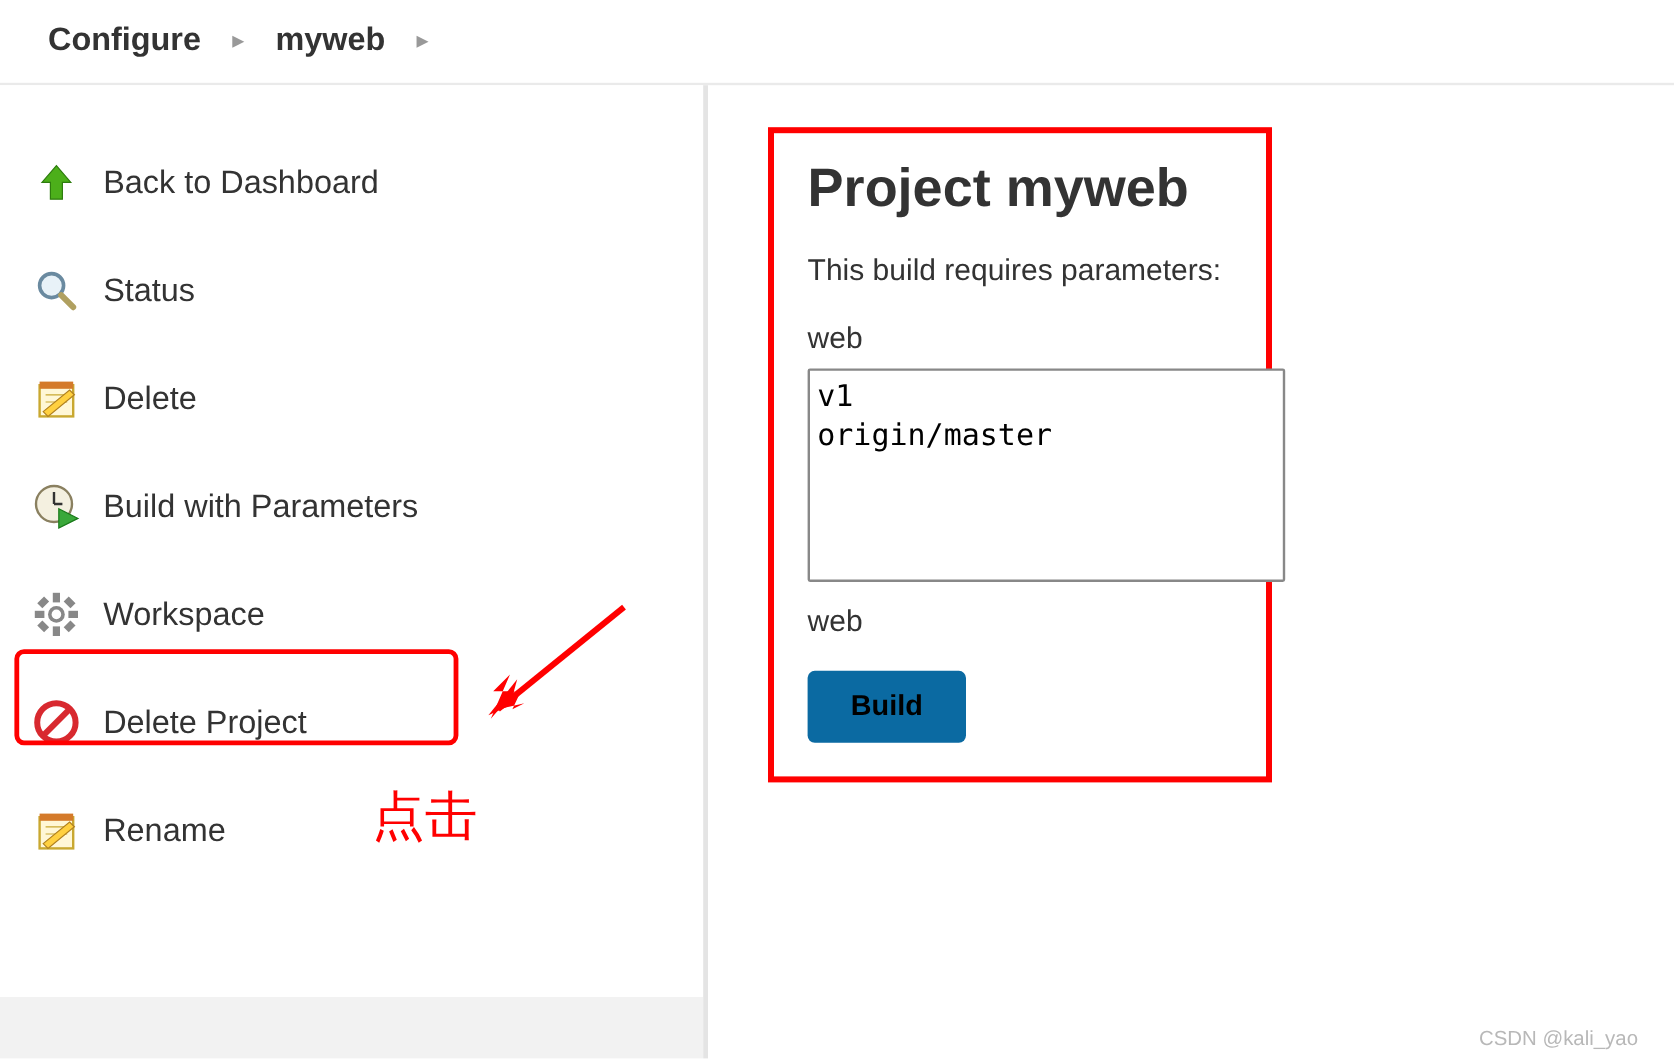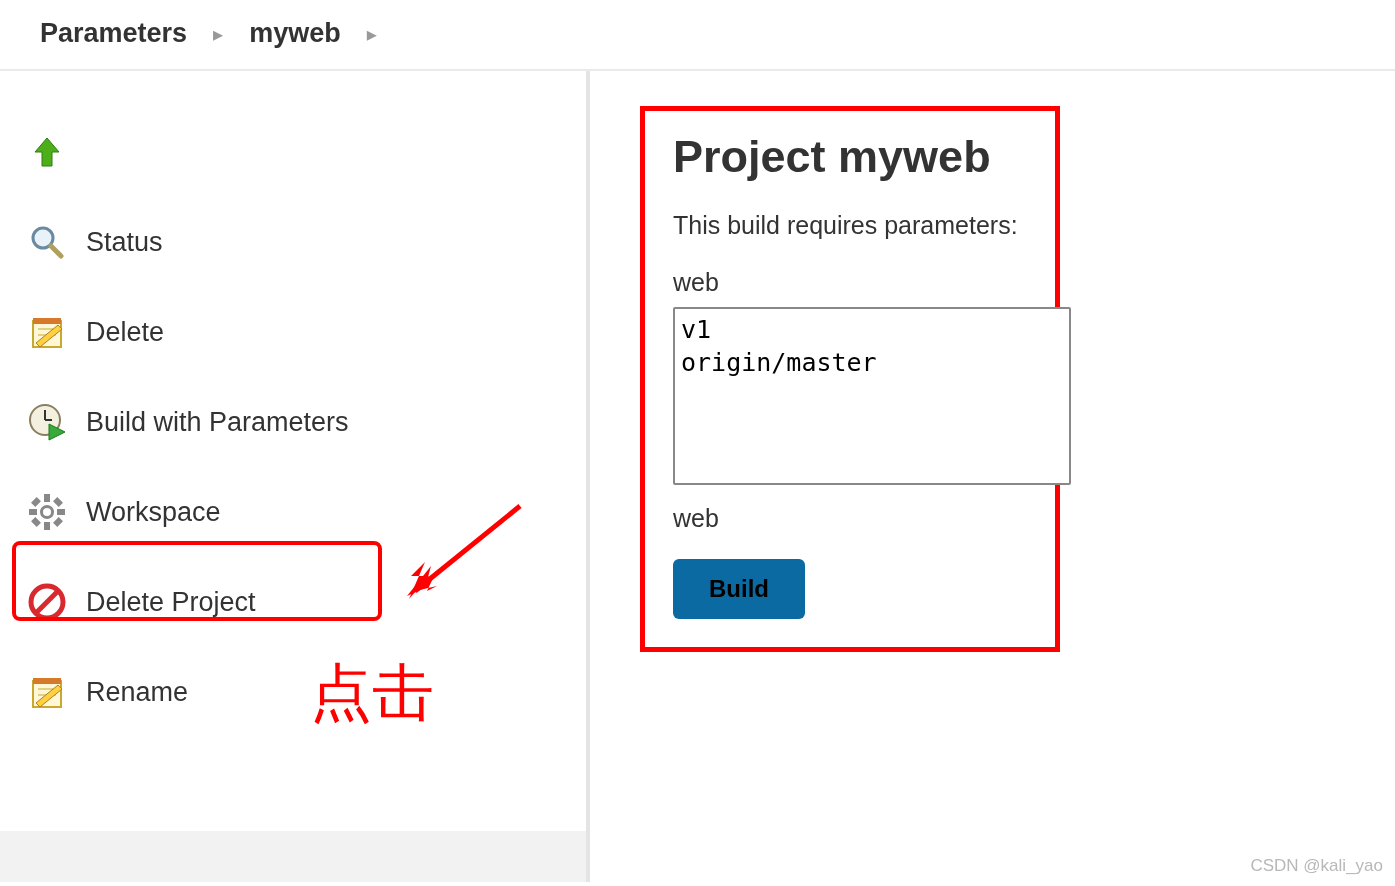--- a/index.html
+++ b/index.html
@@ -73,21 +73,21 @@
       position: absolute;
       left: 395px;
       top: 425px;
       pointer-events: none;
     }
     .annotation-text {
       position: absolute;
       left: 310px;
       top: 580px;
       color: #ff0000;
-      font-size: 62px;
+      font-size: 44px;
       pointer-events: none;
     }
     .content {
       flex: 1;
       padding: 35px 0 0 50px;
       position: relative;
     }
     .content-box {
       border: 5px solid #ff0000;
       padding: 20px 28px 28px 28px;
@@ -131,45 +131,46 @@
       color: #000000;
       font-size: 24px;
       font-weight: 700;
       border: none;
       padding: 16px 36px;
       border-radius: 6px;
       cursor: pointer;
     }
     .watermark {
       position: absolute;
-      right: 12px;
+      right: 30px;
       bottom: 10px;
       color: #b8b8b8;
       font-size: 17px;
     }
   </style>
 </head>
 <body>
 
 <div class="breadcrumb">
-  <span class="breadcrumb-item">Parameters</span>
+  <span class="breadcrumb-item">Configure</span>
   <span class="breadcrumb-sep">▸</span>
   <span class="breadcrumb-item">myweb</span>
   <span class="breadcrumb-sep">▸</span>
 </div>
 
 <div class="main-wrap">
   <div class="sidebar">
 
     <div class="sidebar-item">
       <span class="icon">
         <svg width="36" height="36" viewBox="0 0 36 36">
             <path d="M18 4 L30 18 L23 18 L23 32 L13 32 L13 18 L6 18 Z" fill="#4caf1a" stroke="#2e7d0e" stroke-width="1"></path>
           </svg>
       </span>
+      <span>Back to Dashboard</span>
     </div>
 
     <div class="sidebar-item">
       <span class="icon">
         <svg width="38" height="38" viewBox="0 0 38 38">
             <circle cx="15" cy="15" r="10" fill="#e8f2f8" stroke="#6a8aa0" stroke-width="3"></circle>
             <line x1="23" y1="23" x2="33" y2="33" stroke="#b0a060" stroke-width="5" stroke-linecap="round"></line>
           </svg>
       </span>
       <span>Status</span>

